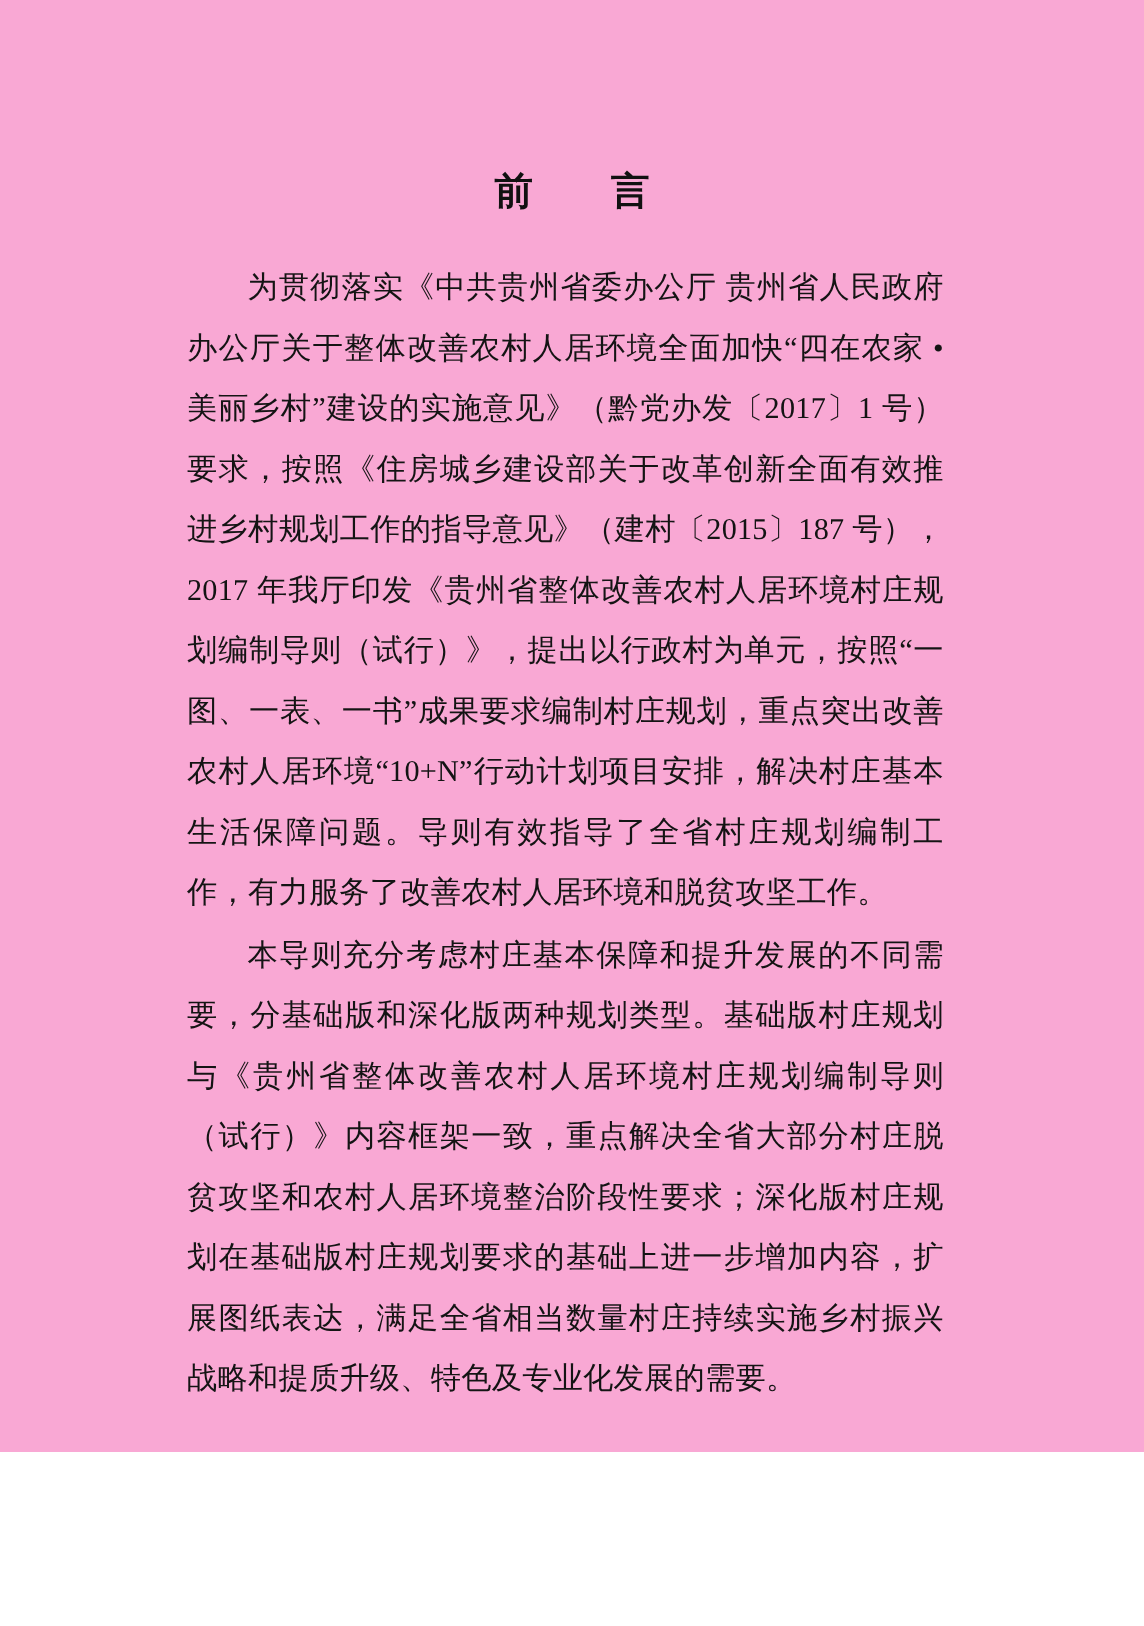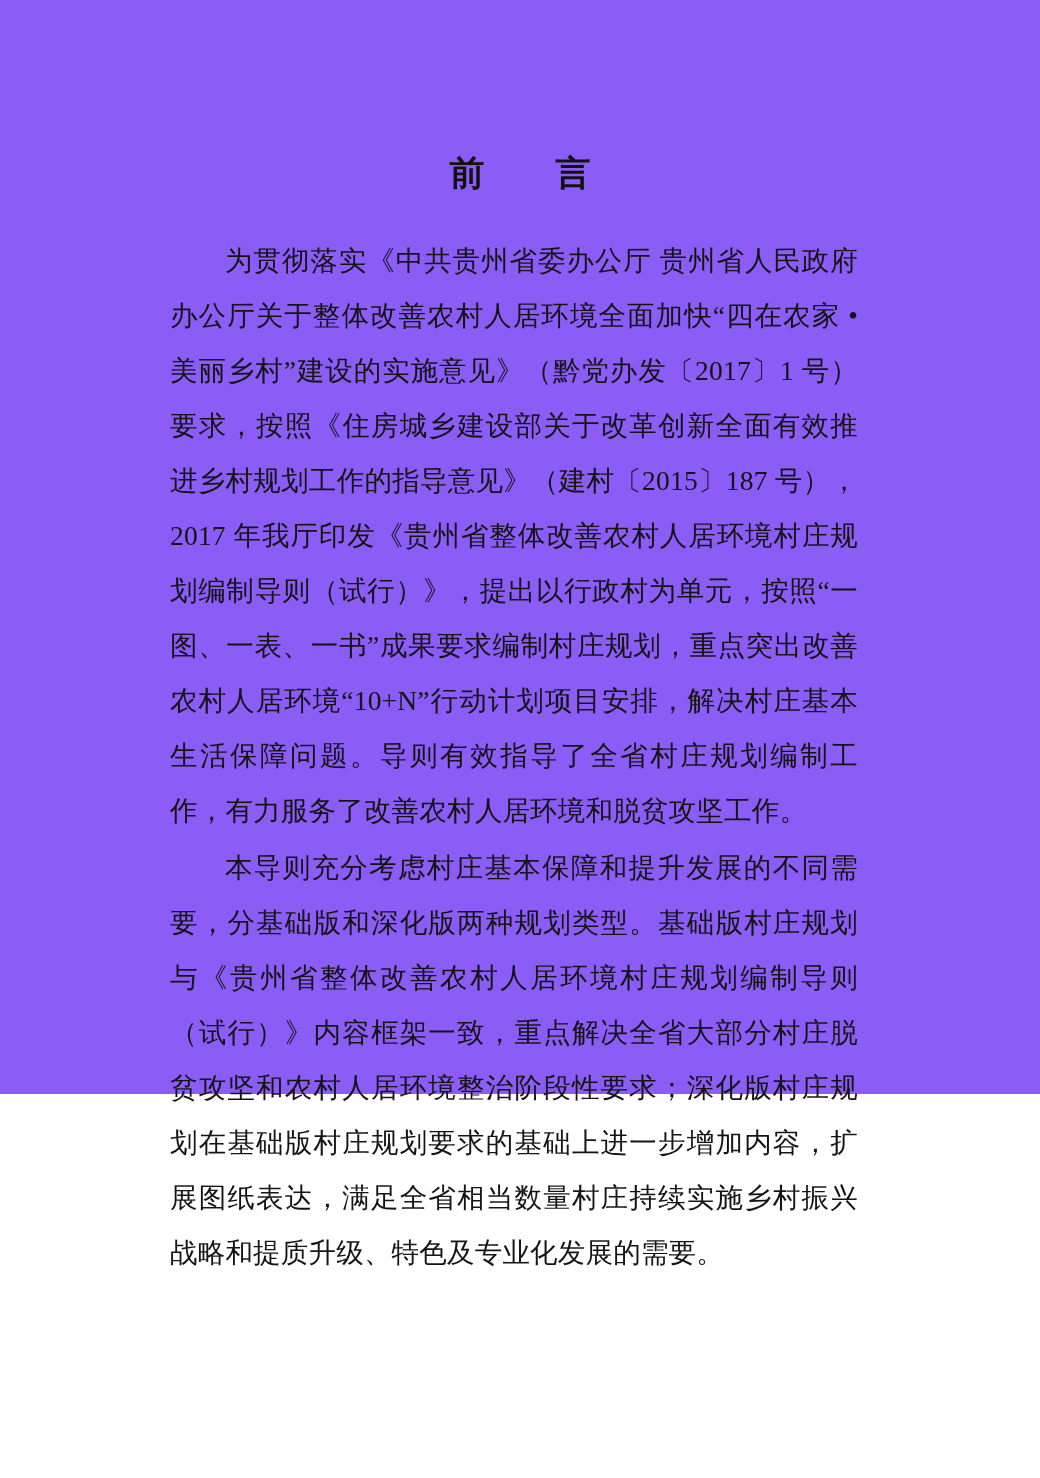--- a/index.html
+++ b/index.html
@@ -10,24 +10,24 @@
   body {
     width: 1040px;
     height: 1478px;
     font-family: "Liberation Serif", "DejaVu Serif", serif;
     color: #1a1a1a;
     overflow: hidden;
   }
   .page {
     position: relative;
     width: 1040px;
-    height: 1094px;
+    height: 1320px;
     box-sizing: border-box;
     padding: 150px 170px 60px 170px;
-    background: #8b5cf6;
+    background: #f9a8d4;
   }
   .doc-title {
     text-align: center;
     font-size: 35px;
     font-weight: bold;
     letter-spacing: 18px;
     margin: 0 0 36px 0;
     text-indent: 18px;
     font-family: "Liberation Serif", "DejaVu Serif", serif;
     color: #111111;

